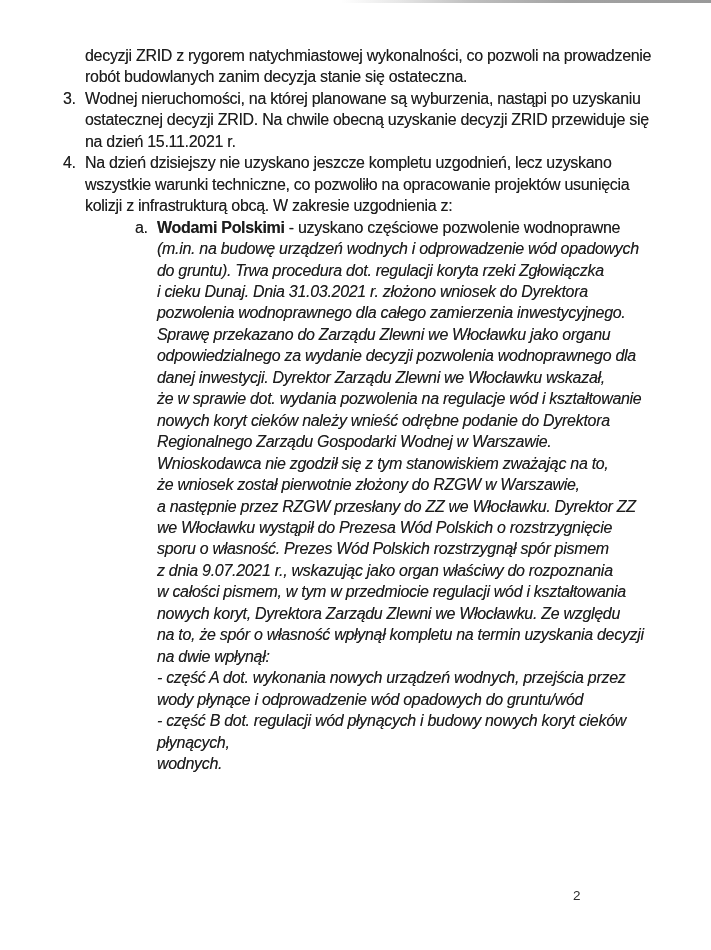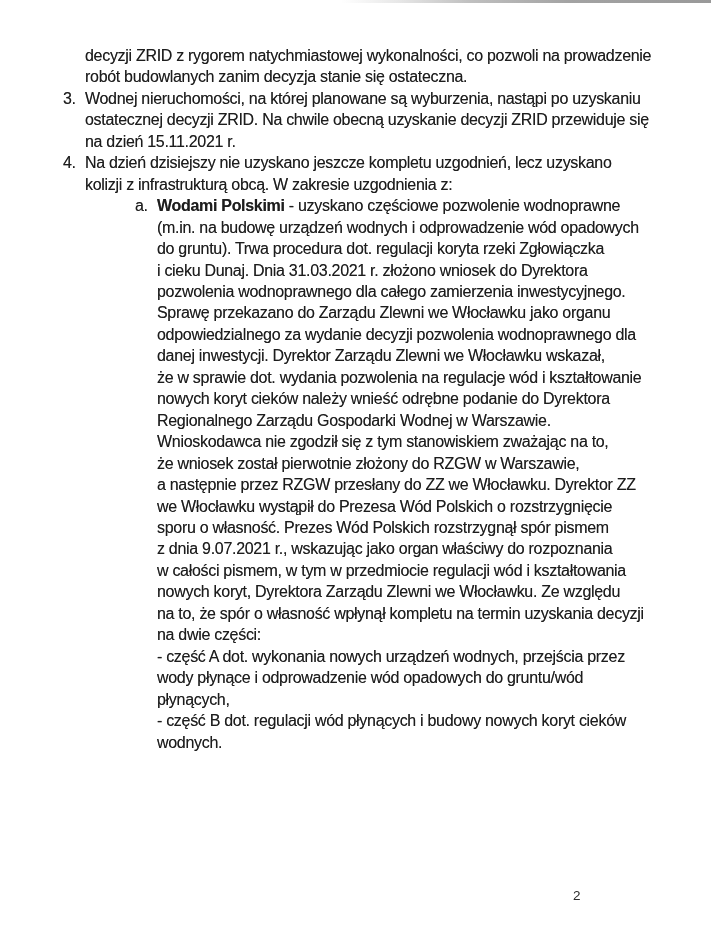--- a/index.html
+++ b/index.html
@@ -51,21 +51,21 @@
   .marker {
     display: inline-block;
     width: 22px;
   }
   
   .l2-first { padding-left: 72px; }
   .l2-marker {
     display: inline-block;
     width: 22px;
   }
-  .l2 { padding-left: 94px; }
+  .l2 { padding-left: 94px; font-style: italic; }
   .bold { font-weight: bold; }
   .page-number {
     position: absolute;
     left: 573px;
     top: 888px;
     font-size: 13.5px;
     color: #2b2b2b;
     letter-spacing: 0;
   }
 </style>
@@ -91,20 +91,21 @@
           <div class="ln l1">ostatecznej decyzji ZRID. Na chwile obecną uzyskanie decyzji ZRID przewiduje się</div>
           <div class="ln l1">na dzień 15.11.2021 r.</div>
         </div>
     </div>
 
     <div>
       <div class="ln num-line">
         <span class="marker">4.</span><span>Na dzień dzisiejszy nie uzyskano jeszcze kompletu uzgodnień, lecz uzyskano</span>
       </div>
       <div>
+          <div class="ln l1">wszystkie warunki techniczne, co pozwoliło na opracowanie projektów usunięcia</div>
           <div class="ln l1">kolizji z infrastrukturą obcą. W zakresie uzgodnienia z:</div>
         </div>
     </div>
 
     <div>
       <div class="ln l2-first">
         <span class="l2-marker">a.</span><span class="bold">Wodami Polskimi</span><span> - uzyskano częściowe pozwolenie wodnoprawne</span>
       </div>
       <div>
           <div class="ln l2">(m.in. na budowę urządzeń wodnych i odprowadzenie wód opadowych</div>
@@ -119,25 +120,25 @@
           <div class="ln l2">Regionalnego Zarządu Gospodarki Wodnej w Warszawie.</div>
           <div class="ln l2">Wnioskodawca nie zgodził się z tym stanowiskiem zważając na to,</div>
           <div class="ln l2">że wniosek został pierwotnie złożony do RZGW w Warszawie,</div>
           <div class="ln l2">a następnie przez RZGW przesłany do ZZ we Włocławku. Dyrektor ZZ</div>
           <div class="ln l2">we Włocławku wystąpił do Prezesa Wód Polskich o rozstrzygnięcie</div>
           <div class="ln l2">sporu o własność. Prezes Wód Polskich rozstrzygnął spór pismem</div>
           <div class="ln l2">z dnia 9.07.2021 r., wskazując jako organ właściwy do rozpoznania</div>
           <div class="ln l2">w całości pismem, w tym w przedmiocie regulacji wód i kształtowania</div>
           <div class="ln l2">nowych koryt, Dyrektora Zarządu Zlewni we Włocławku. Ze względu</div>
           <div class="ln l2">na to, że spór o własność wpłynął kompletu na termin uzyskania decyzji</div>
-          <div class="ln l2">na dwie części:</div>
+          <div class="ln l2">na dwie wpłynął:</div>
           <div class="ln l2">- część A dot. wykonania nowych urządzeń wodnych, przejścia przez</div>
           <div class="ln l2">wody płynące i odprowadzenie wód opadowych do gruntu/wód</div>
+          <div class="ln l2">- część B dot. regulacji wód płynących i budowy nowych koryt cieków</div>
           <div class="ln l2">płynących,</div>
-          <div class="ln l2">- część B dot. regulacji wód płynących i budowy nowych koryt cieków</div>
           <div class="ln l2">wodnych.</div>
         </div>
     </div>
 
   </div>
 
   <div class="page-number">2</div>
 
 </div>
 

